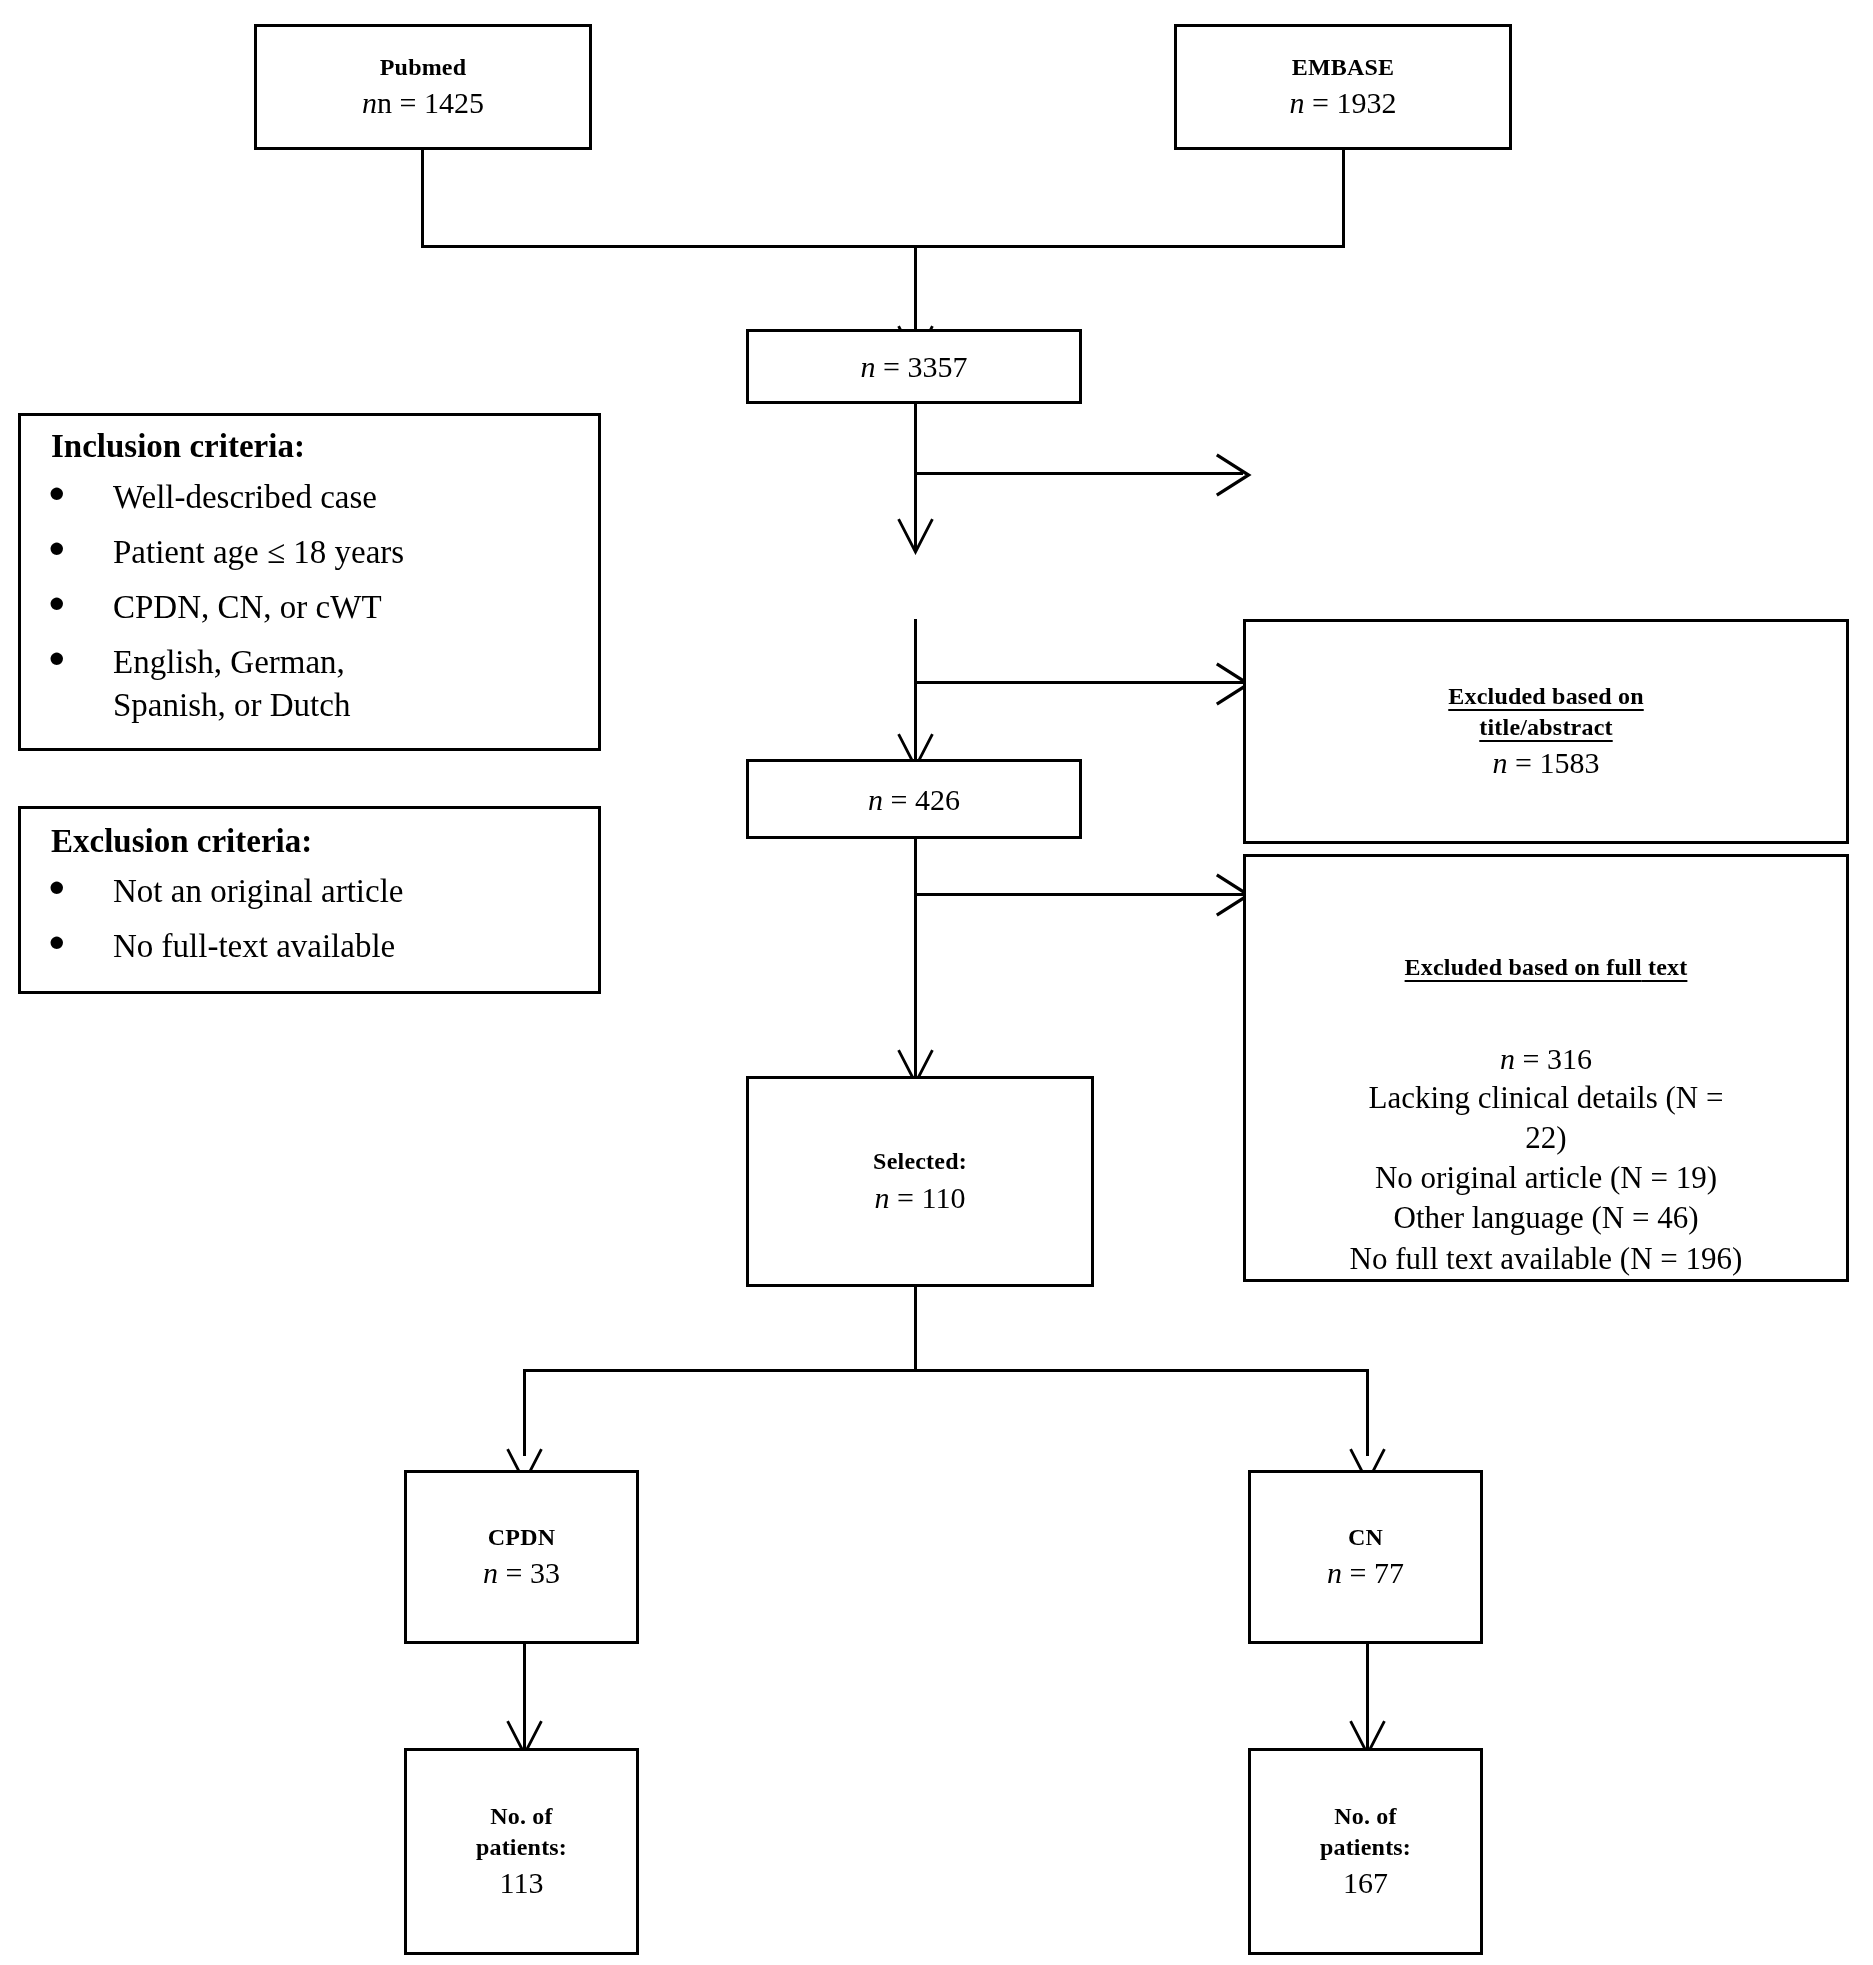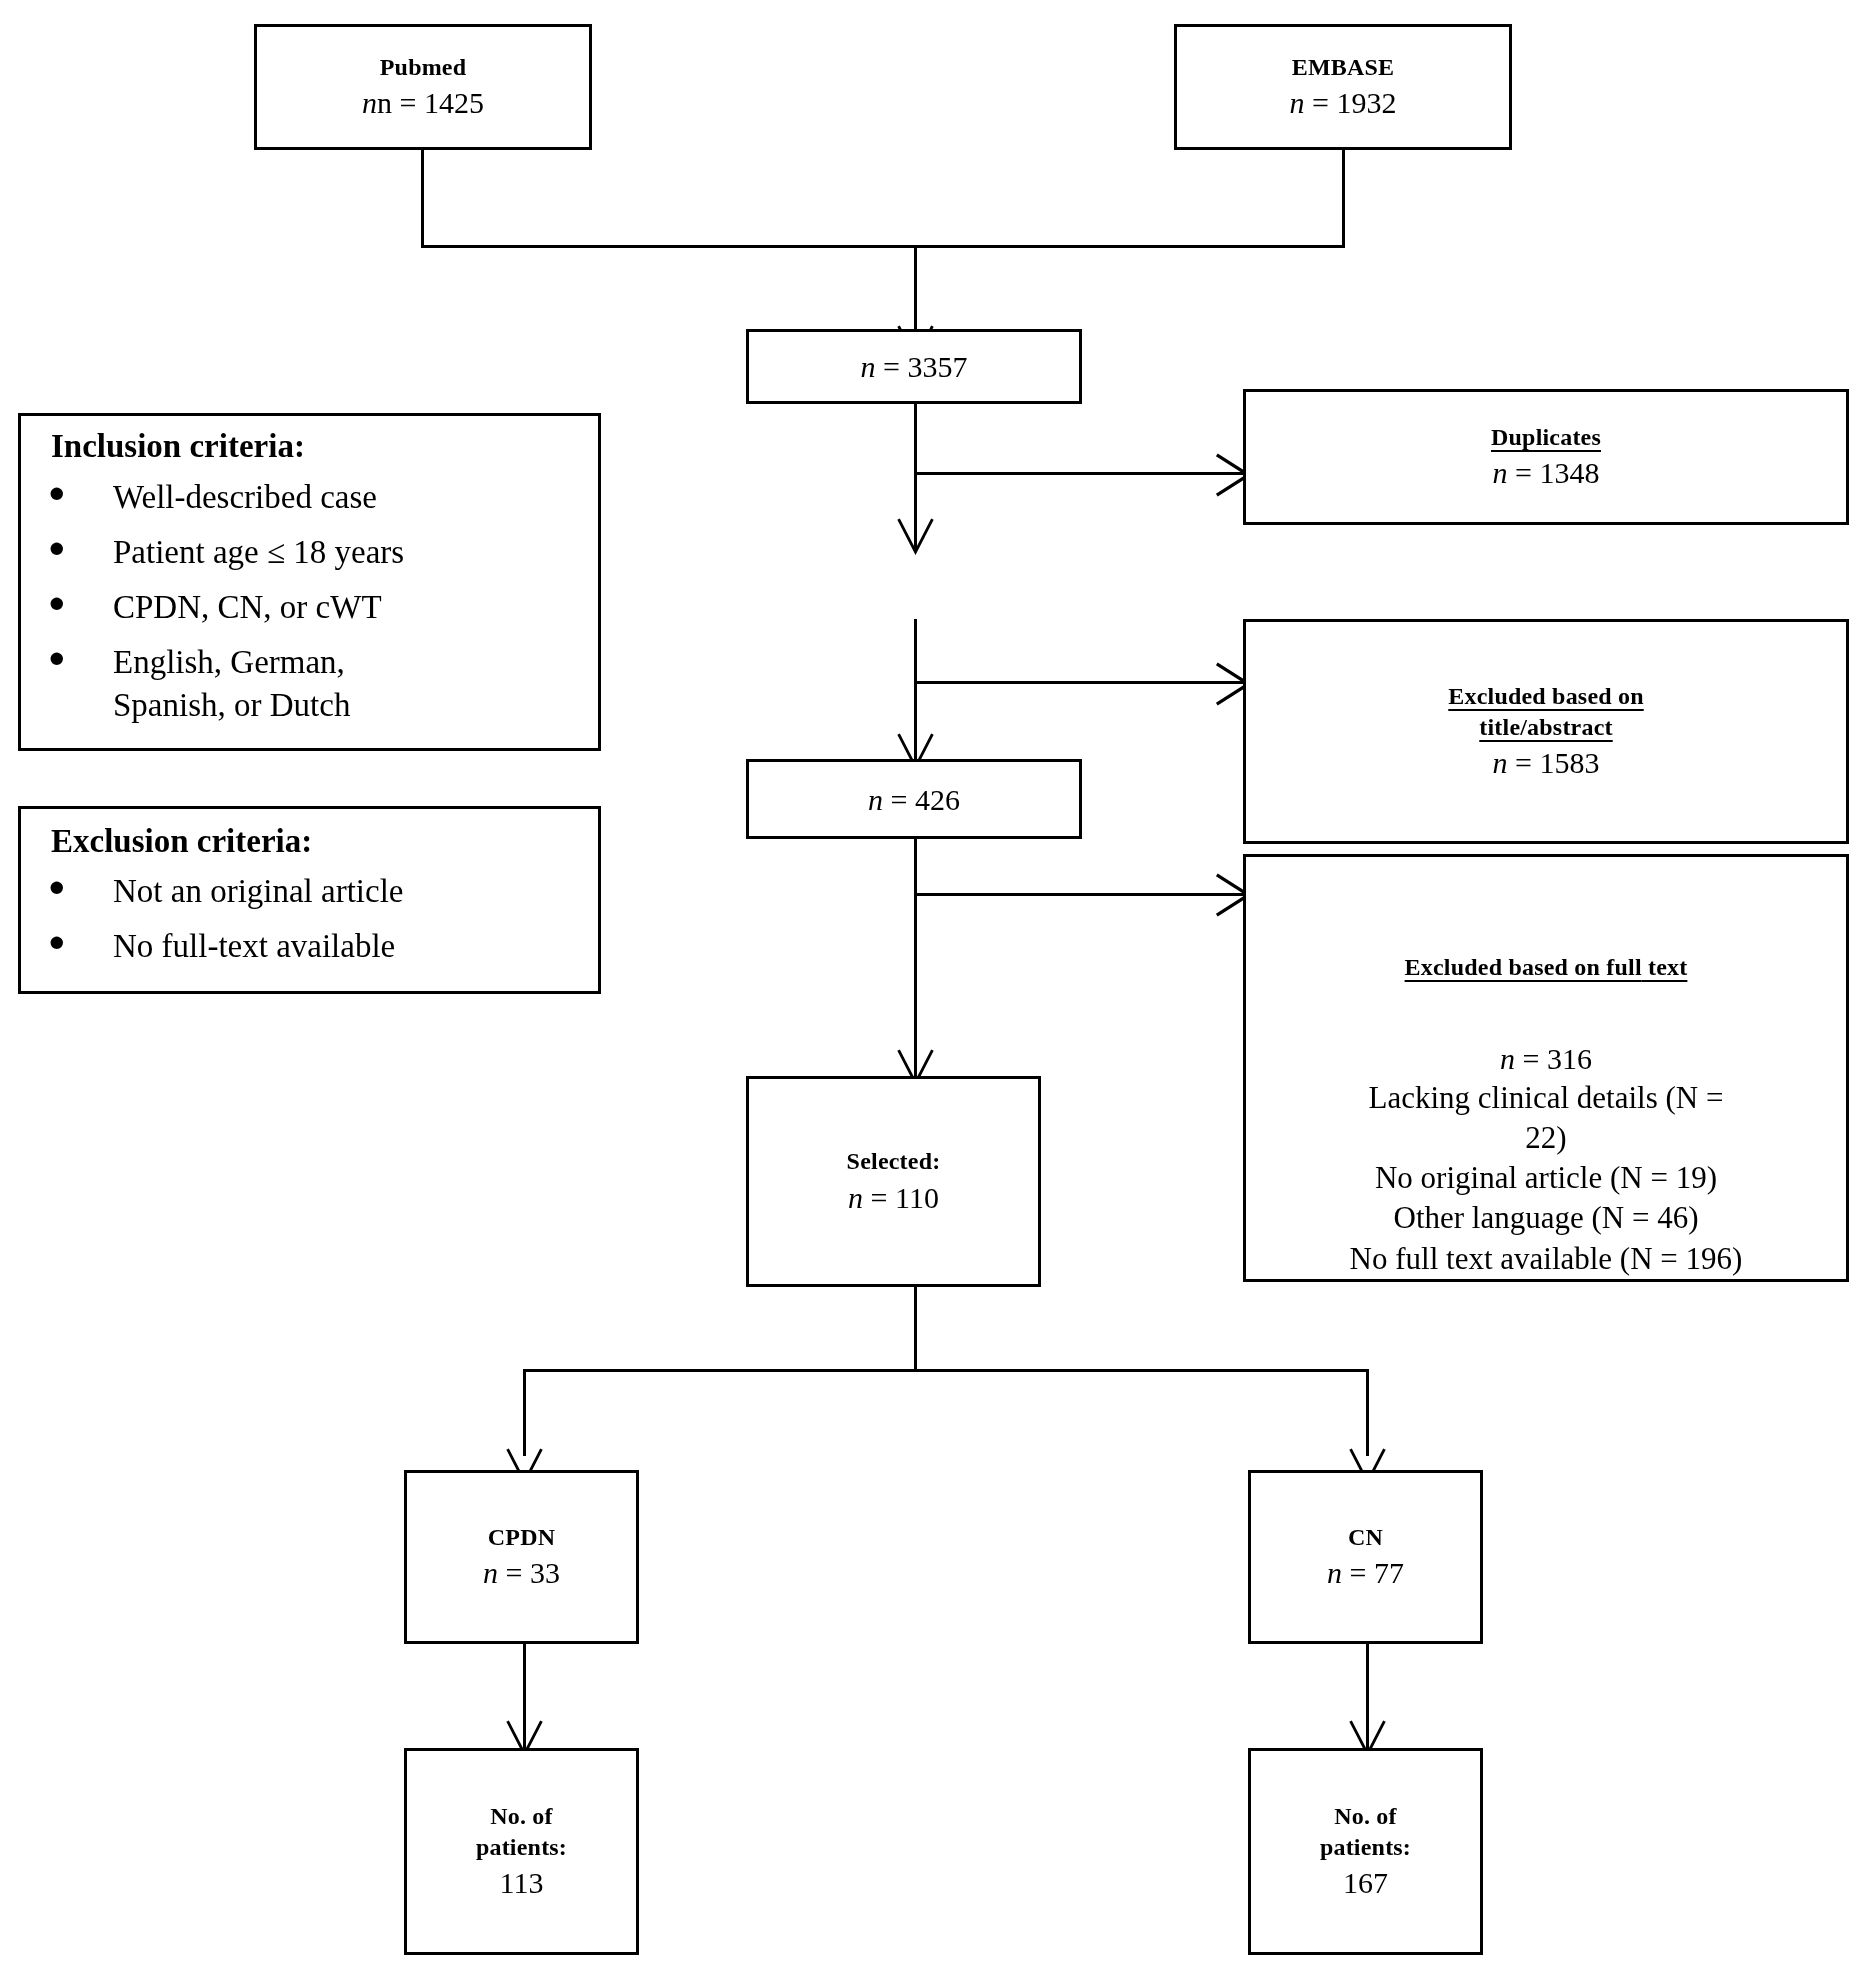--- a/index.html
+++ b/index.html
@@ -146,21 +146,21 @@
     <div class="n"><i>n</i> = 426</div>
   </div>
 
   <div class="vline" style="left:914px; top:839px; height:240px;"></div>
   <div class="arrow-down" style="left:892px; top:1048px;">
     <svg width="47" height="38" viewBox="0 0 100 80">
         <path d="M14 4 L50 74 L86 4" stroke="#000" stroke-width="6" fill="none"></path>
       </svg>
   </div>
 
-  <div class="box" style="left:746px; top:1076px; width:295px; height:211px;">
+  <div class="box" style="left:746px; top:1076px; width:348px; height:211px;">
     <div class="ttl">Selected:</div>
     <div class="n"><i>n</i> = 110</div>
   </div>
 
   <div class="hline" style="left:914px; top:472px; width:329px;"></div>
   <div class="arrow-right" style="left:1214px; top:449px;">
     <svg width="42" height="52" viewBox="0 0 90 110">
         <path d="M6 12 L74 55 L6 98" stroke="#000" stroke-width="7" fill="none"></path>
       </svg>
   </div>
@@ -172,24 +172,20 @@
       </svg>
   </div>
 
   <div class="hline" style="left:914px; top:893px; width:329px;"></div>
   <div class="arrow-right" style="left:1214px; top:869px;">
     <svg width="42" height="52" viewBox="0 0 90 110">
         <path d="M6 12 L74 55 L6 98" stroke="#000" stroke-width="7" fill="none"></path>
       </svg>
   </div>
 
-  <div class="box" style="left:1243px; top:389px; width:606px; height:136px;">
-    <div class="ttl ul">Duplicates </div>
-    <div class="n"><i>n</i> = 1348</div>
-  </div>
 
   <div class="box" style="left:1243px; top:619px; width:606px; height:225px;">
     <div class="ttl ul">Excluded based on </div>
     <div class="ttl ul">title/abstract</div>
     <div class="n"><i>n</i> = 1583</div>
   </div>
 
   <div class="box" style="left:1243px; top:854px; width:606px; height:428px; justify-content:flex-end; padding-top:22.5px;">
     <div class="ttl">
       <span class="ul">Excluded based on full</span><span class="ul"> text</span>

